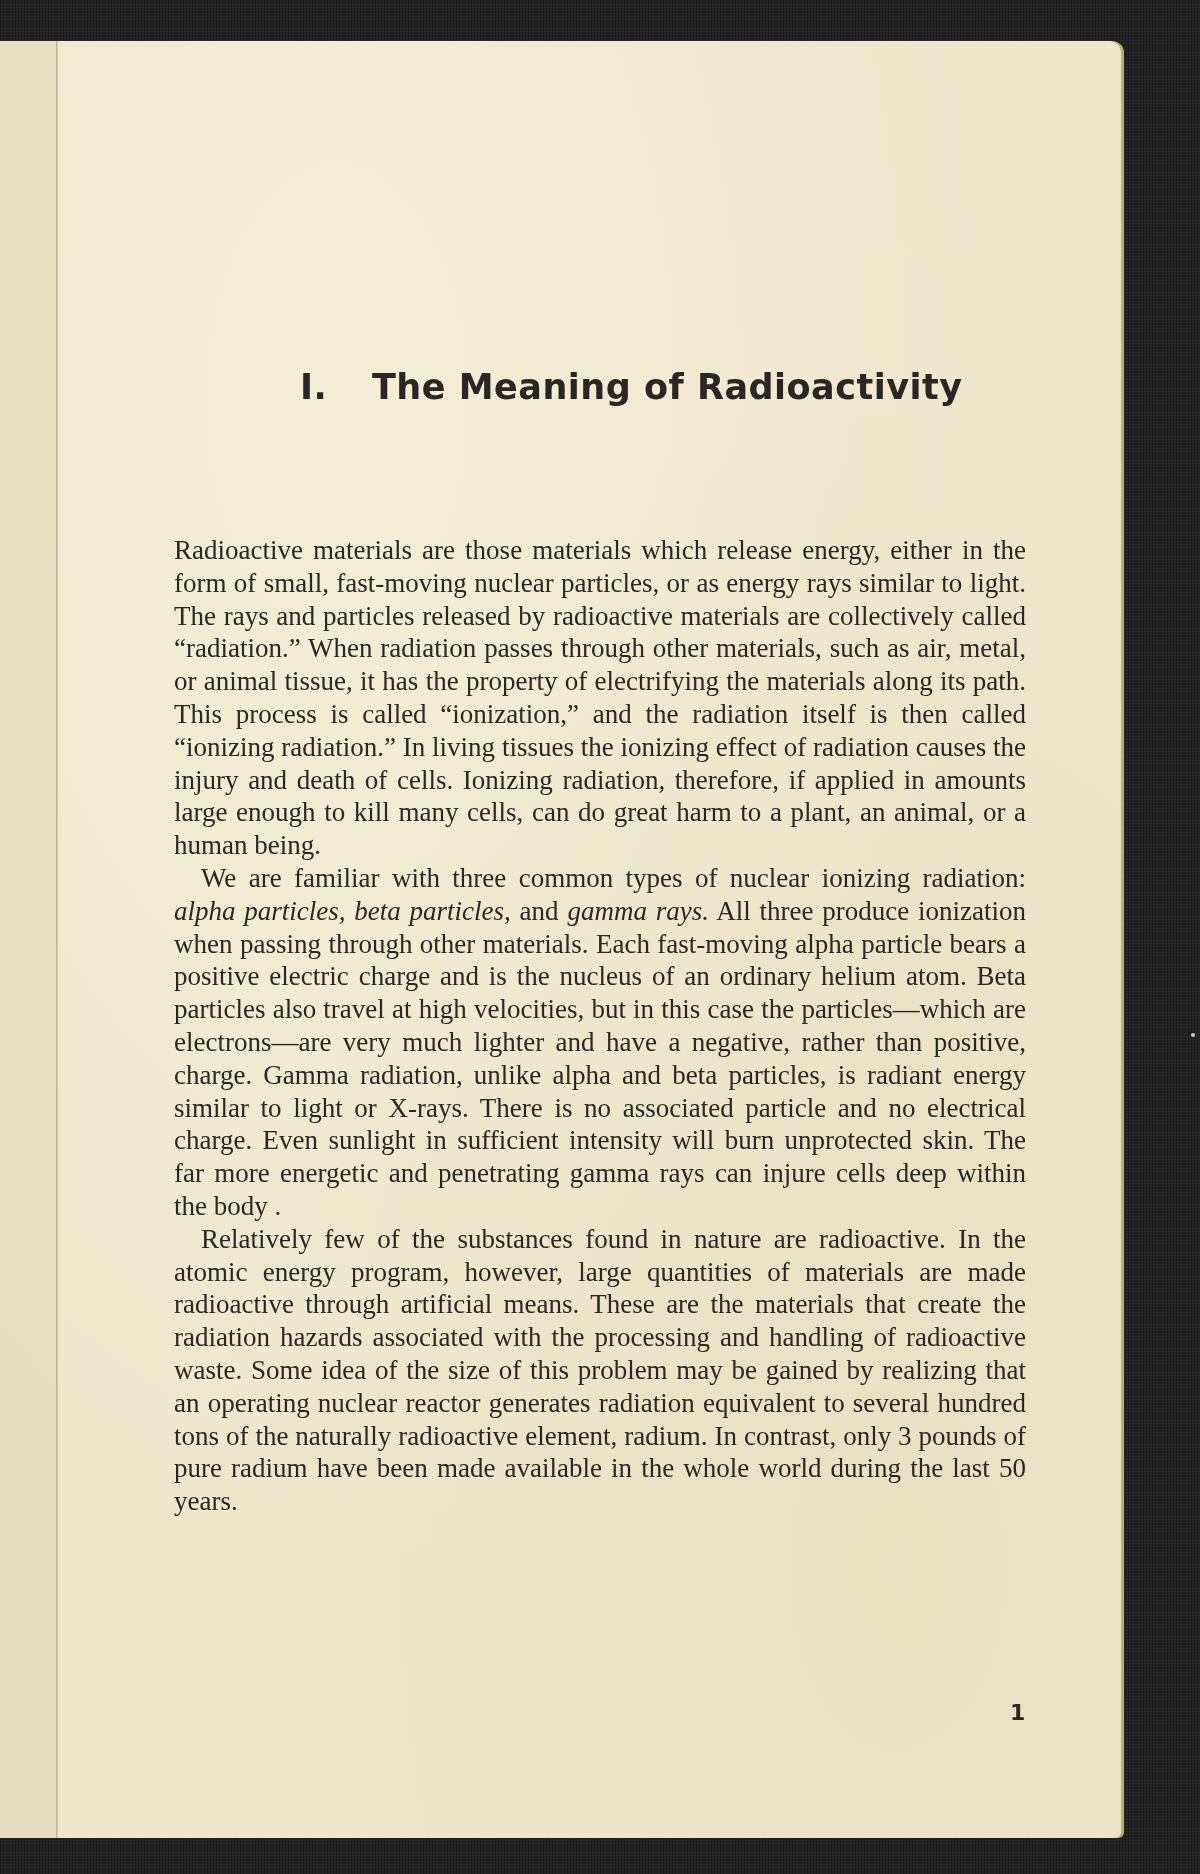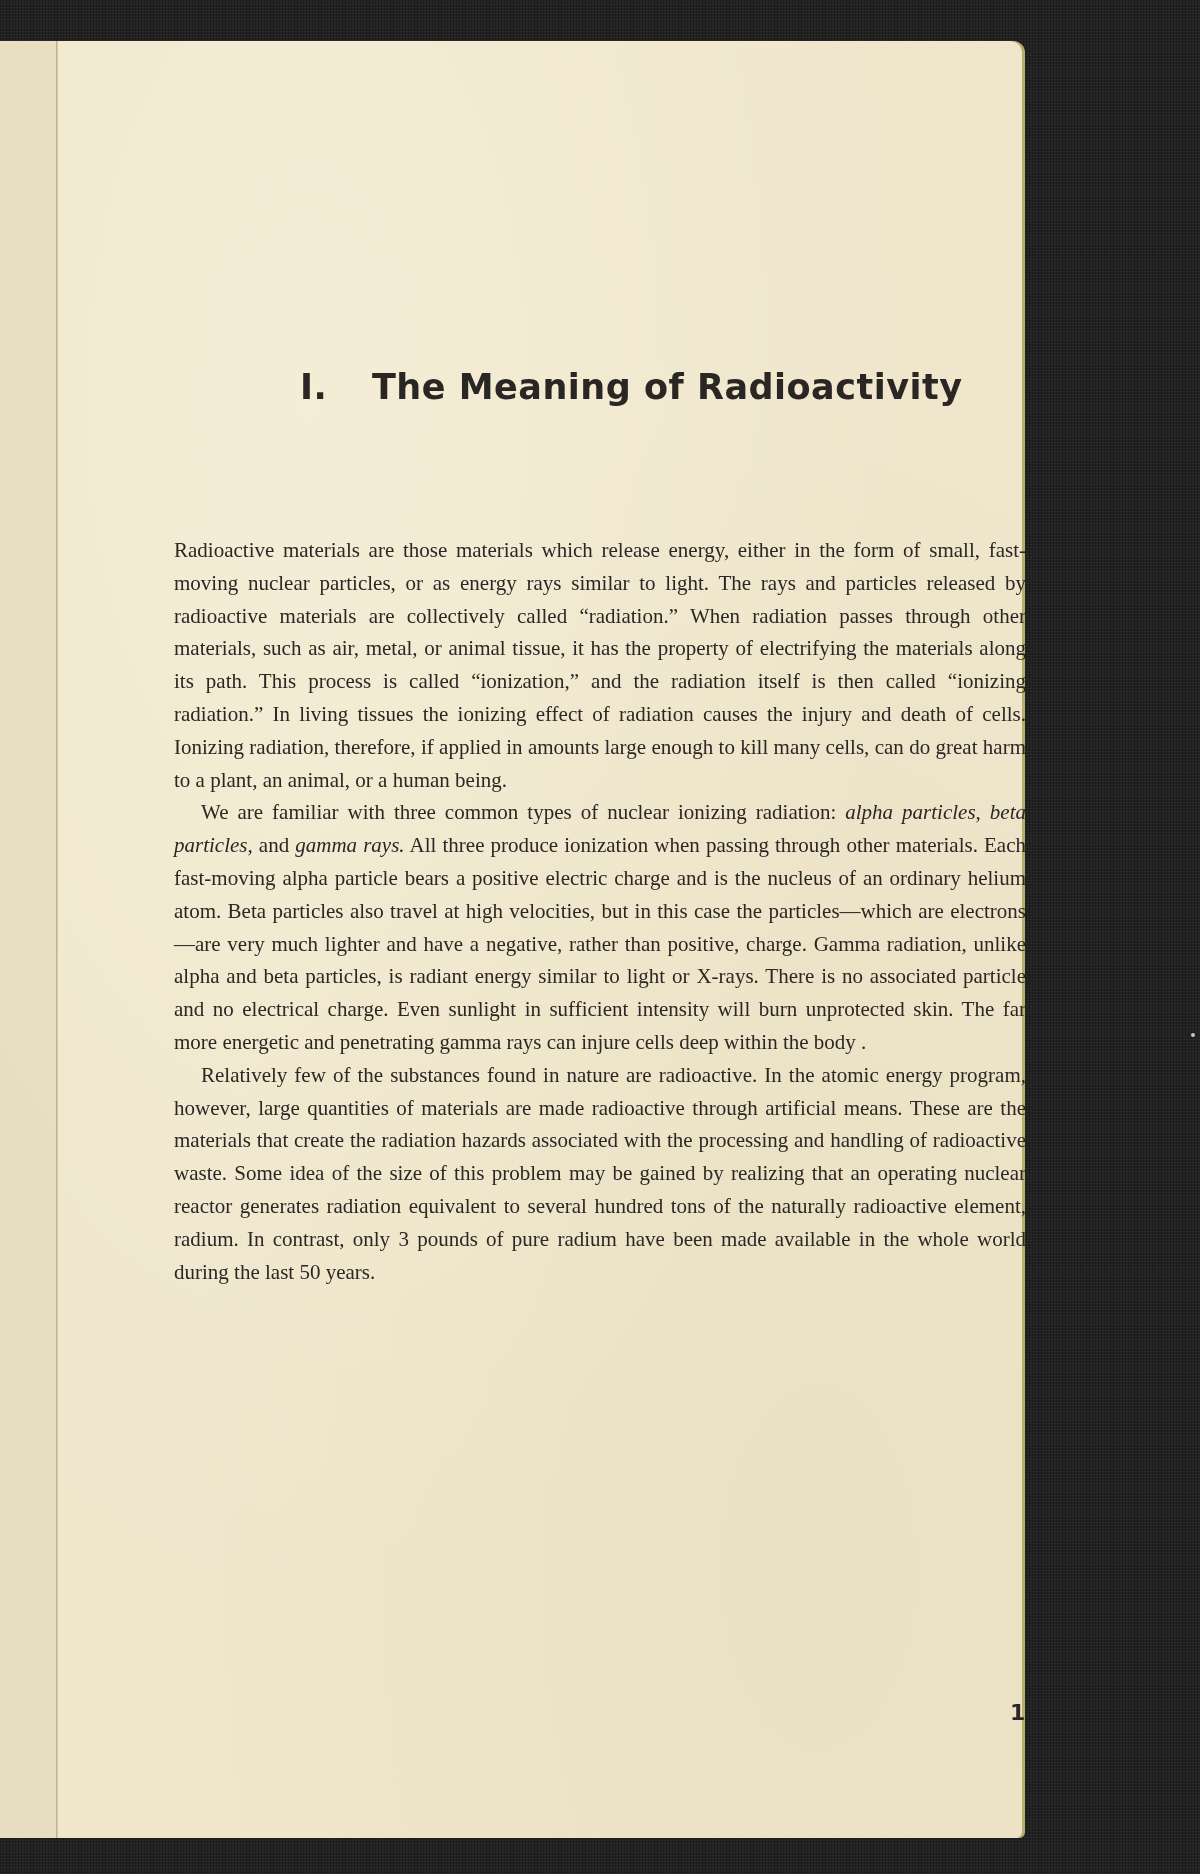--- a/index.html
+++ b/index.html
@@ -13,21 +13,21 @@
       overflow: hidden;
       background-color: #232222;
       background-image:
         repeating-linear-gradient(0deg, rgba(255,255,255,0.035) 0px, rgba(255,255,255,0.035) 1px, transparent 1px, transparent 3px),
         repeating-linear-gradient(90deg, rgba(0,0,0,0.25) 0px, rgba(0,0,0,0.25) 1px, transparent 1px, transparent 3px);
     }
     .page {
       position: absolute;
       left: 0;
       top: 41px;
-      width: 1025px;
+      width: 1124px;
       height: 1797px;
       background: #efe6cc;
       background-image:
         radial-gradient(ellipse at 30% 20%, rgba(255,250,230,0.35), transparent 60%),
         radial-gradient(ellipse at 80% 85%, rgba(220,205,165,0.25), transparent 55%);
       border-top-right-radius: 12px;
       border-bottom-right-radius: 6px;
       box-shadow: inset -3px 0 0 #b9ad6c;
     }
     .spine {
@@ -62,21 +62,21 @@
     .chapter-title .num {
       display: inline-block;
       width: 72px;
     }
     .body-text {
       position: absolute;
       left: 174px;
       top: 493px;
       width: 852px;
       font-family: "Liberation Serif", serif;
-      font-size: 21px;
+      font-size: 27px;
       line-height: 32.8px;
       color: #2b2724;
       text-align: justify;
     }
     .body-text p {
       margin: 0;
       text-indent: 0;
     }
     .body-text p.indent {
       text-indent: 27px;

